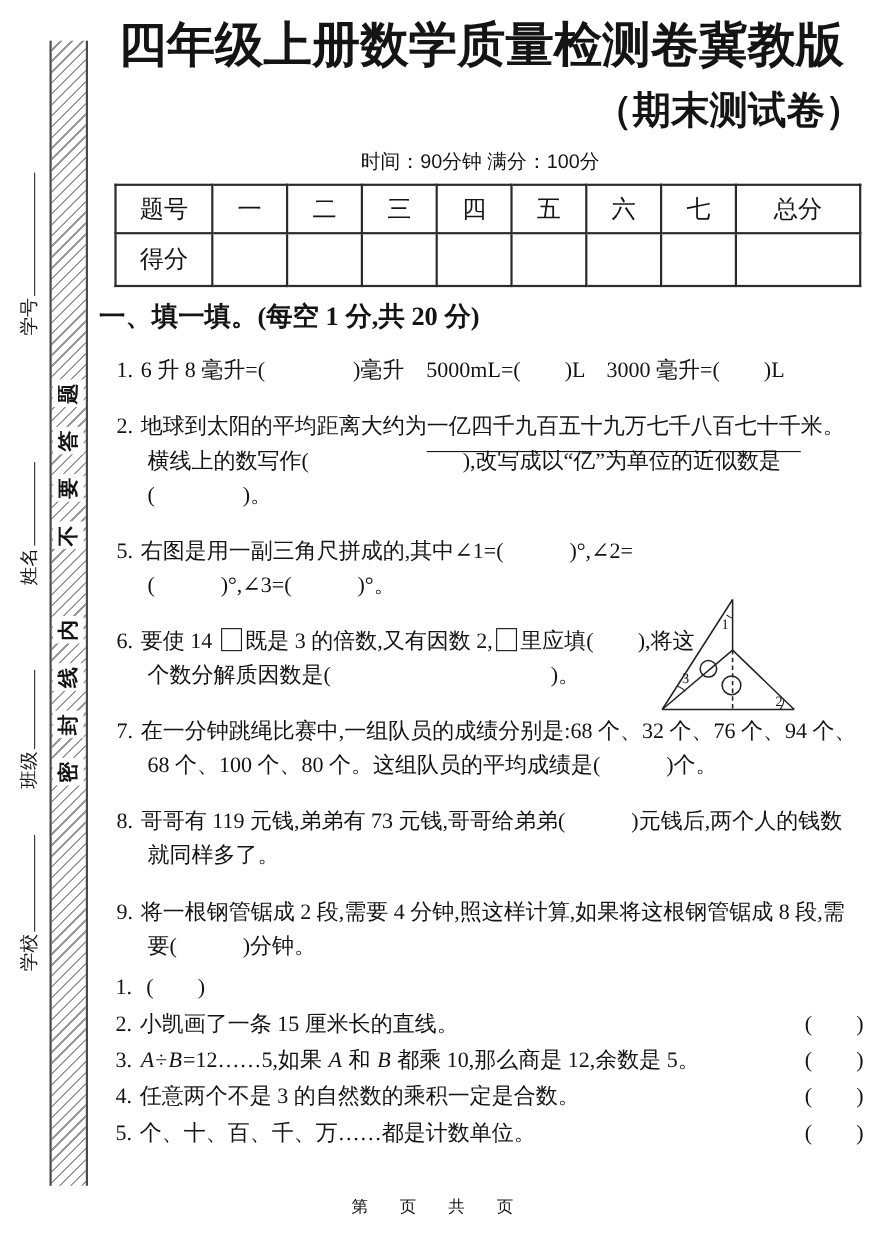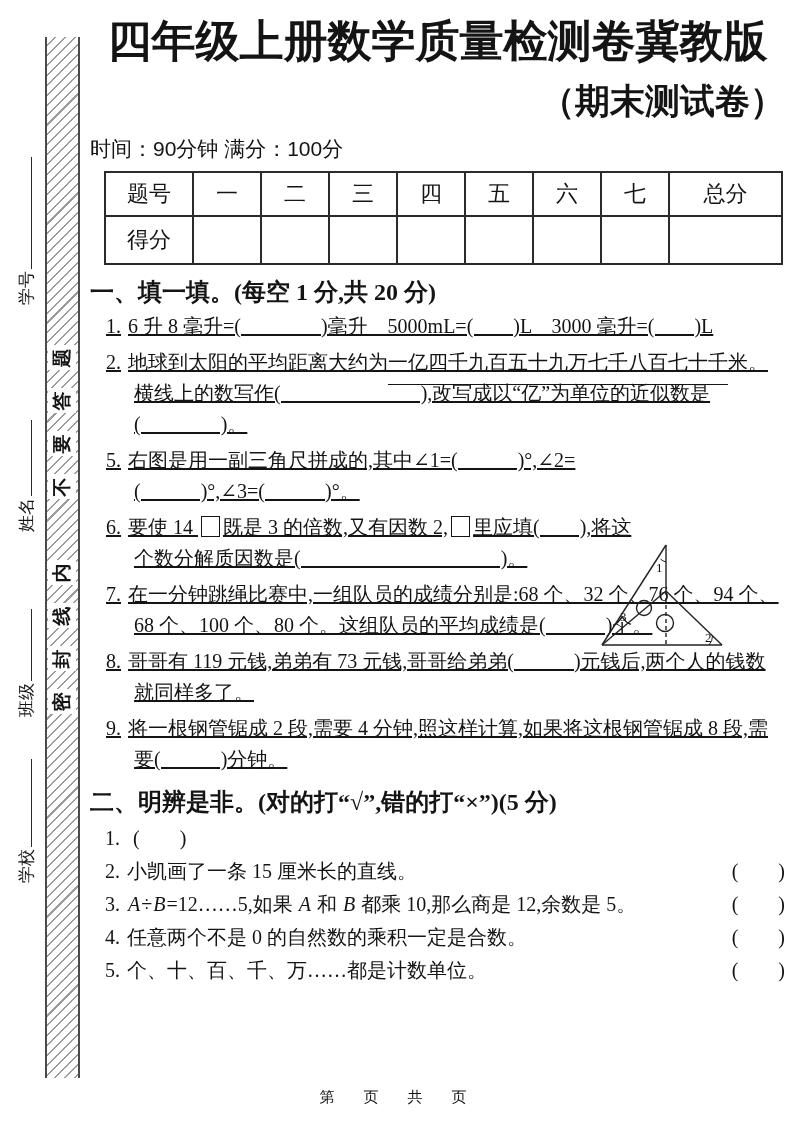--- a/index.html
+++ b/index.html
@@ -37,31 +37,31 @@
   
   main{position:absolute;left:90px;top:0;width:695px;}
   .title{
     margin:16px 0 0;text-align:center;font-size:44px;font-weight:bold;
     font-family:"Liberation Sans","DejaVu Sans",sans-serif;letter-spacing:0;line-height:1.15;
   }
   .subtitle{
     margin:15px 0 0;text-align:right;font-size:35px;font-weight:bold;
     font-family:"Liberation Sans","DejaVu Sans",sans-serif;line-height:1.1;
   }
-  .meta{margin:15px 2px 0 0;text-align:left;font-size:21px;
+  .meta{margin:15px 2px 0 0;text-align:center;font-size:18px;
     font-family:"Liberation Sans","DejaVu Sans",sans-serif;}
   table.score{border-collapse:collapse;margin:8px 0 0 14px;width:679px;table-layout:fixed;}
   table.score td{
     border:2px solid #2b2b2b;text-align:center;font-size:22px;padding:0;
   }
   table.score tr:first-child td{height:42px;}
   table.score tr:last-child td{height:46px;}
   
   .sec-h{margin:13px 0 0;font-size:24px;font-weight:bold;line-height:28px;}
-  .q{margin:5px 0 0 44px;text-indent:-28px;font-size:20px;line-height:31px;text-decoration:underline;}
+  .q{margin:20px 0 0 44px;text-indent:-28px;font-size:20px;line-height:31px;}
   .q.narrow{padding-right:152px;}
   .qnum{padding-right:7px;}
   .ul{border-bottom:1.6px solid #141414;padding-bottom:11px;}
   .var{font-style:italic;padding:0 1px;}
   .frac{display:inline-flex;flex-direction:column;align-items:center;vertical-align:middle;
         font-size:15px;line-height:1.15;margin:0 2px;transform:translateY(-2px);}
   .frac .fn{border-bottom:1.5px solid #141414;padding:0 3px;}
   .blankbox{display:inline-block;width:17px;height:19px;border:1.6px solid #141414;
         vertical-align:-3px;margin:0 3px;}
   .tfq{display:flex;margin:11px 0 0 15px;font-size:20px;line-height:22px;}
@@ -128,38 +128,37 @@
 
   <div id="sections">
       <div class="sec-h">一、填一填。(每空 1 分,共 20 分)</div>
       <div class="q"><span class="qnum">1.</span>6 升 8 毫升=(　　　　)毫升　5000mL=(　　)L　3000 毫升=(　　)L</div>
       <div class="q"><span class="qnum">2.</span>地球到太阳的平均距离大约为<span class="ul">一亿四千九百五十九万七千八百七十千</span>米。横线上的数写作(　　　　　　　),改写成以“亿”为单位的近似数是(　　　　)。</div>
       <div class="q narrow"><span class="qnum">5.</span>右图是用一副三角尺拼成的,其中∠1=(　　　)°,∠2=(　　　)°,∠3=(　　　)°。</div>
       <div class="q narrow"><span class="qnum">6.</span>要使 14 <span class="blankbox"></span>既是 3 的倍数,又有因数 2,<span class="blankbox"></span>里应填(　　),将这个数分解质因数是(　　　　　　　　　　)。</div>
       <div class="q"><span class="qnum">7.</span>在一分钟跳绳比赛中,一组队员的成绩分别是:68 个、32 个、76 个、94 个、68 个、100 个、80 个。这组队员的平均成绩是(　　　)个。</div>
       <div class="q"><span class="qnum">8.</span>哥哥有 119 元钱,弟弟有 73 元钱,哥哥给弟弟(　　　)元钱后,两个人的钱数就同样多了。</div>
       <div class="q"><span class="qnum">9.</span>将一根钢管锯成 2 段,需要 4 分钟,照这样计算,如果将这根钢管锯成 8 段,需要(　　　)分钟。</div>
-      <div class="sec-h">二、明辨是非。(对的打“√”,错的打“×”)(5 分)</div>
       <div class="tfq">
         <span class="qnum">1.</span>
         <span class="ans">(　　)</span>
       </div>
       <div class="tfq">
         <span class="qnum">2.</span>
         <span class="tftext">小凯画了一条 15 厘米长的直线。</span>
         <span class="ans">(　　)</span>
       </div>
       <div class="tfq">
         <span class="qnum">3.</span>
         <span class="tftext"><span class="var">A</span>÷<span class="var">B</span>=12……5,如果 <span class="var">A</span> 和 <span class="var">B</span> 都乘 10,那么商是 12,余数是 5。</span>
         <span class="ans">(　　)</span>
       </div>
       <div class="tfq">
         <span class="qnum">4.</span>
-        <span class="tftext">任意两个不是 0 的自然数的乘积一定是合数。</span>
+        <span class="tftext">任意两个不是 3 的自然数的乘积一定是合数。</span>
         <span class="ans">(　　)</span>
       </div>
       <div class="tfq">
         <span class="qnum">5.</span>
         <span class="tftext">个、十、百、千、万……都是计数单位。</span>
         <span class="ans">(　　)</span>
       </div>
     </div>
 </main>
 

